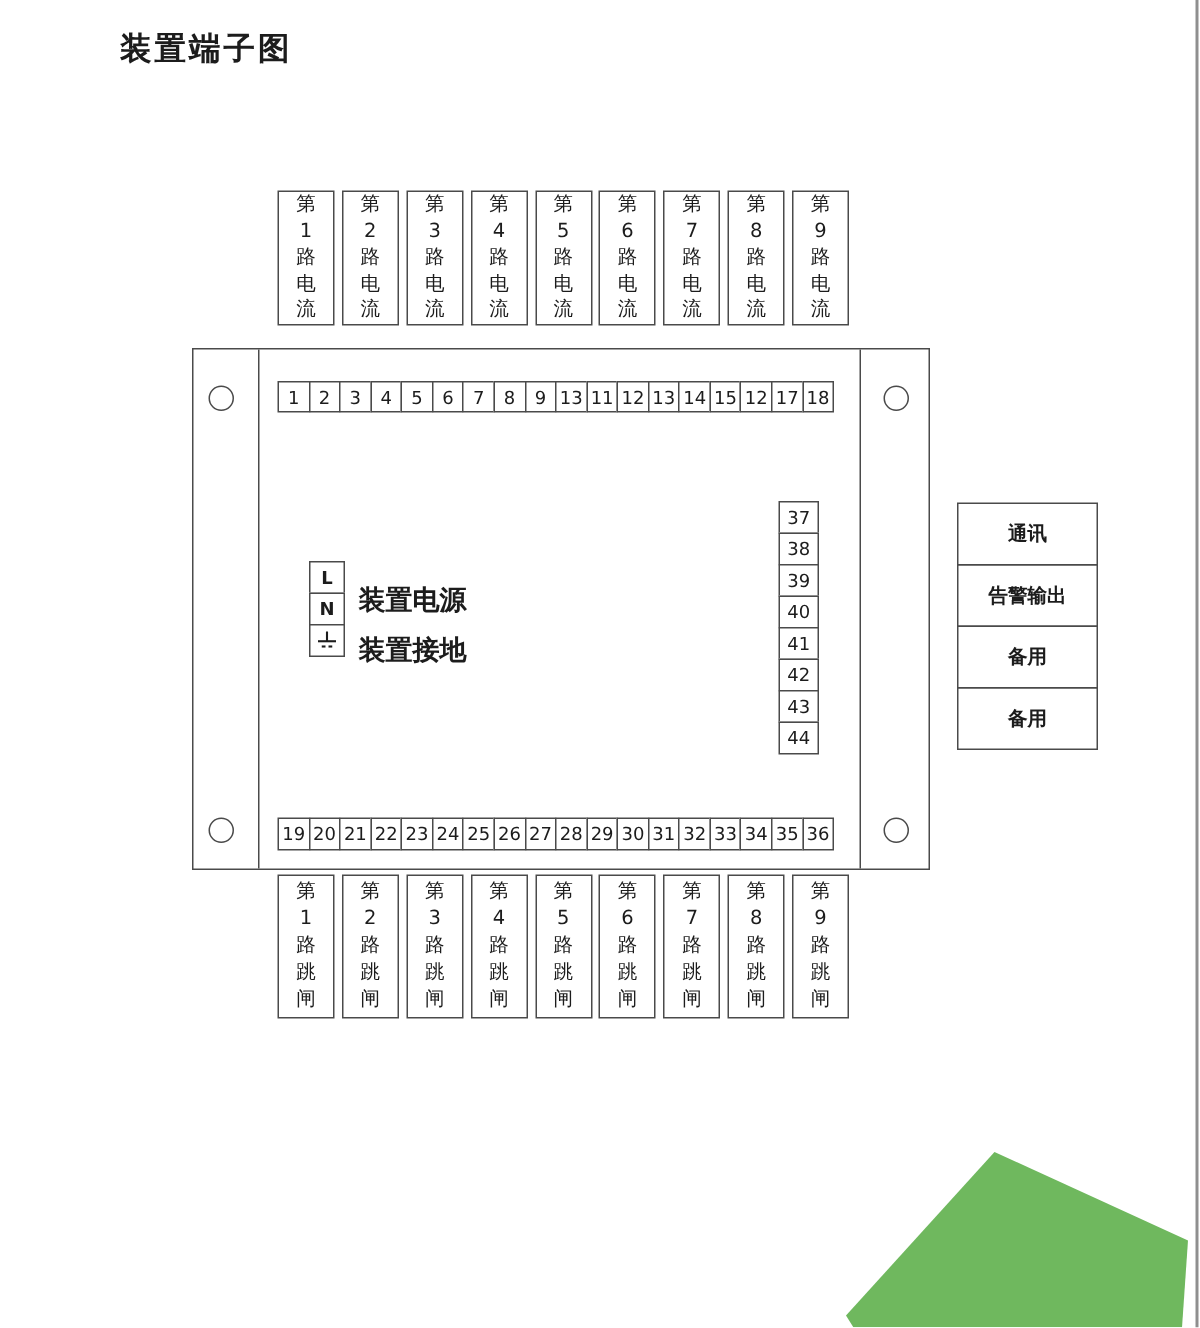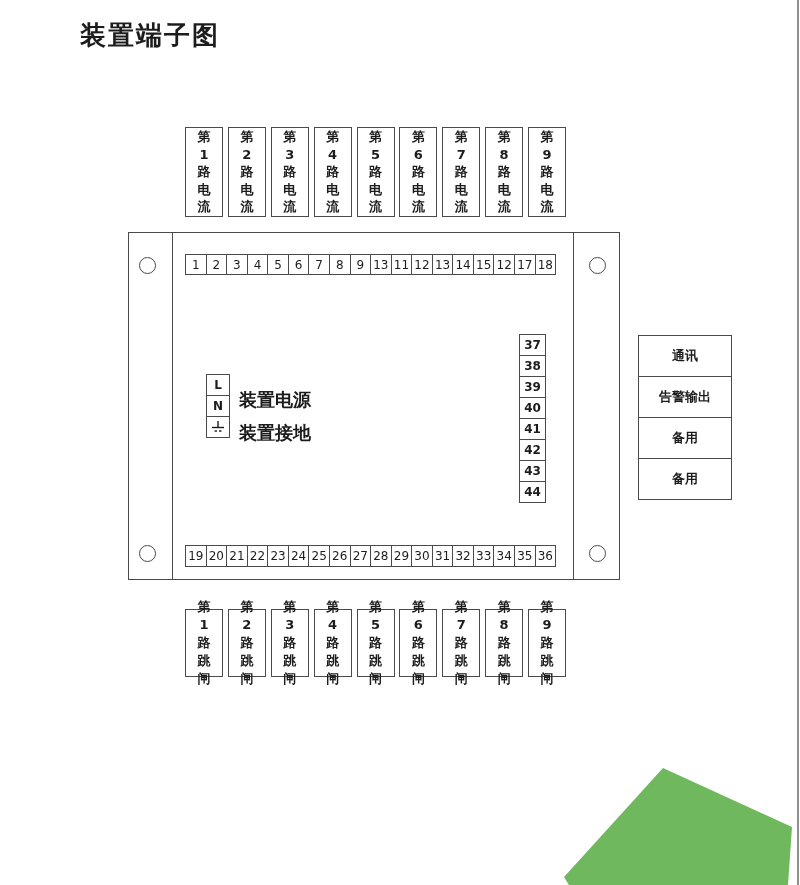--- a/index.html
+++ b/index.html
@@ -4,33 +4,33 @@
 <style>
   html,body{margin:0;padding:0;}
   body{
     width:800px;height:885px;position:relative;background:#ffffff;
     font-family:"DejaVu Sans","Liberation Sans",sans-serif;
     color:#1c1c1c;overflow:hidden;
   }
   .abs{position:absolute;box-sizing:border-box;}
 
   
-  #title{left:80px;top:18px;font-size:26px;font-weight:bold;letter-spacing:2px;}
+  #title{left:80px;top:18px;font-size:21px;font-weight:bold;letter-spacing:2px;}
 
   
   .channel-row{left:185px;width:381px;display:flex;justify-content:space-between;}
   #top-channel-row{top:127px;height:90px;}
-  #bottom-channel-row{top:609px;height:68px;}
+  #bottom-channel-row{top:583px;height:96px;}
   .channel-box{
     width:38px;height:100%;border:1px solid #4a4a4a;
     display:flex;align-items:center;justify-content:center;box-sizing:border-box;
   }
   .channel-label{
     display:block;width:15px;word-break:break-all;text-align:center;
-    font-size:13px;font-weight:bold;line-height:17.5px;
+    font-size:13px;font-weight:normal;line-height:17.5px;
   }
   #bottom-channel-row .channel-label{line-height:18px;}
 
   
   #device{left:128px;top:232px;width:492px;height:348px;border:1px solid #4a4a4a;}
   .flange{top:0;height:100%;}
   #left-flange{left:0;width:44px;border-right:1px solid #4a4a4a;}
   #right-flange{right:0;width:46px;border-left:1px solid #4a4a4a;}
   .hole{width:17px;height:17px;border:1px solid #4a4a4a;border-radius:50%;background:#fff;}
 
@@ -40,21 +40,21 @@
   #bottom-terminal-strip{top:312px;height:22px;}
   .t-cell{
     flex:1;border:1px solid #4a4a4a;margin-left:-1px;
     display:flex;align-items:center;justify-content:center;
     font-size:12px;box-sizing:border-box;background:#fff;
   }
   .h-strip .t-cell:first-child{margin-left:0;}
 
   
   .v-strip{display:flex;flex-direction:column;}
-  .v-strip .t-cell{flex:none;height:22px;margin-left:0;margin-top:-1px;width:100%;font-weight:bold;}
+  .v-strip .t-cell{flex:none;height:22px;margin-left:0;margin-top:-1px;width:100%;}
   .v-strip .t-cell:first-child{margin-top:0;}
   #right-terminal-strip{left:390px;top:101px;width:27px;}
   #power-block{left:77px;top:141px;width:24px;}
   #power-block .t-cell{font-weight:bold;}
 
   .power-label{font-size:18px;font-weight:bold;white-space:nowrap;}
   #power-label{left:110px;top:155px;}
   #ground-label{left:110px;top:188px;}
 
   

